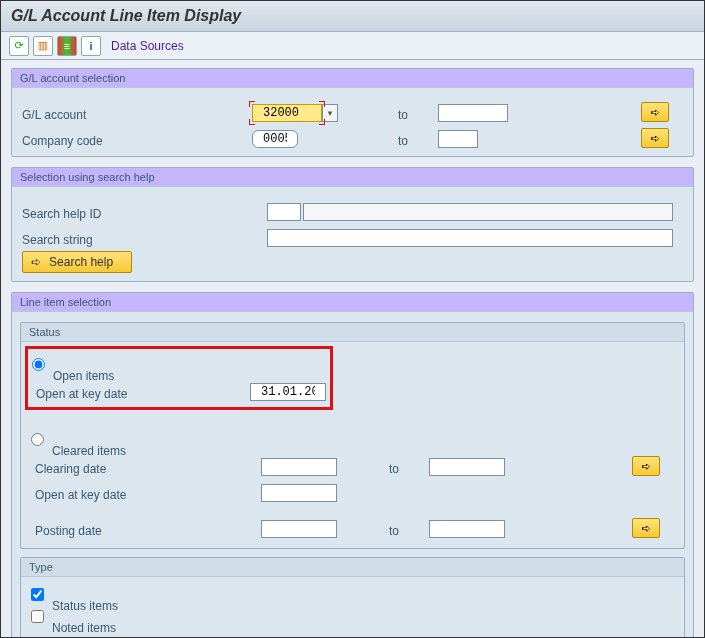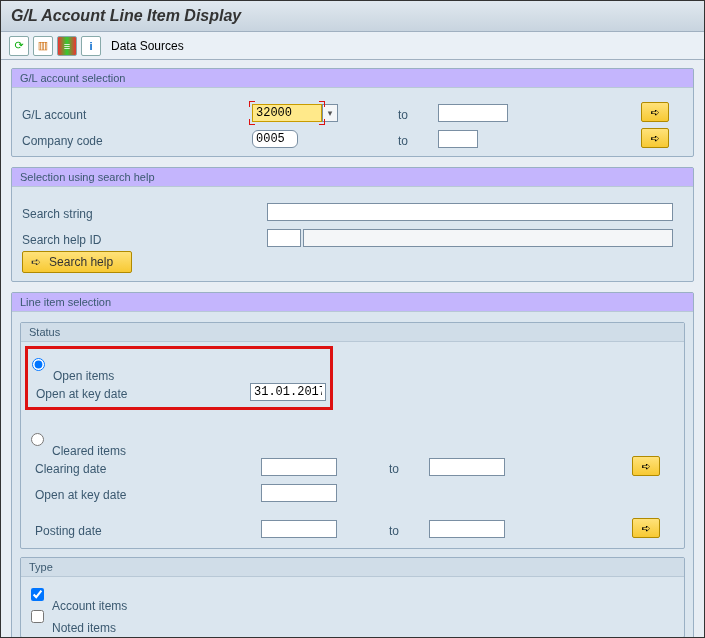--- a/index.html
+++ b/index.html
@@ -37,21 +37,21 @@
     height: 20px;
     border: 1px solid #8aa;
     background: #fff;
     border-radius: 2px;
     display: inline-flex;
     align-items: center;
     justify-content: center;
     cursor: pointer;
     font-size: 11px;
   }
-  .tb-label { margin-left: 6px; color: #000000; }
+  .tb-label { margin-left: 6px; color: #4c1d95; }
 
   .content { padding: 8px 10px; }
 
   .group {
     border: 1px solid #9ab0c4;
     background: #dbe6ef;
     border-radius: 2px;
     margin-bottom: 10px;
   }
   .group-title {
@@ -73,21 +73,21 @@
     width: 230px;
     color: #3b5970;
   }
   .lbl.indent { padding-left: 4px; }
   .field {
     height: 18px;
     border: 1px solid #7a8fa3;
     background: #fff;
     font-family: "Courier New", monospace;
     font-size: 12px;
-    padding: 1px 3px;
+    padding: 1px 10px;
   }
   .field.w70 { width: 70px; }
   .field.w40 { width: 40px; }
   .field.highlight {
     background: #ffe98a;
     border: 1px solid #c89b00;
   }
   .f4 {
     width: 16px;
     height: 18px;
@@ -213,27 +213,27 @@
         <input class="field w40" value="" style="">
         <span class="range-btn">➪</span>
       </div>
     </div>
   </div>
 
   <div class="group">
     <div class="group-title">Selection using search help</div>
     <div class="group-body">
       <div class="row">
-        <span class="lbl" style="width:245px">Search string</span>
-        <input class="field" style="width: 406px;" value="">
-      </div>
-      <div class="row">
         <span class="lbl" style="width:245px">Search help ID</span>
         <input class="field" style="width: 34px;" value="">
         <input class="field" style="width: 370px; margin-left: 2px; background: rgb(244, 246, 248);" readonly="">
+      </div>
+      <div class="row">
+        <span class="lbl" style="width:245px">Search string</span>
+        <input class="field" style="width: 406px;" value="">
       </div>
       <div class="row">
         <span class="search-btn">
           <span>➪</span>
           <span>Search help</span>
         </span>
       </div>
     </div>
   </div>
 
@@ -284,21 +284,21 @@
             <span class="range-btn">➪</span>
           </div>
         </div>
       </div>
 
       <div class="sub-group" style="margin-bottom:0;">
         <div class="sub-title">Type</div>
         <div class="sub-body">
           <div class="check-row">
             <input type="checkbox" checked="" style="">
-            <span class="clabel">Account items</span>
+            <span class="clabel">Status items</span>
           </div>
           <div class="check-row">
             <input type="checkbox" style="">
             <span class="clabel">Noted items</span>
           </div>
 
         </div>
       </div>
 
     </div>

